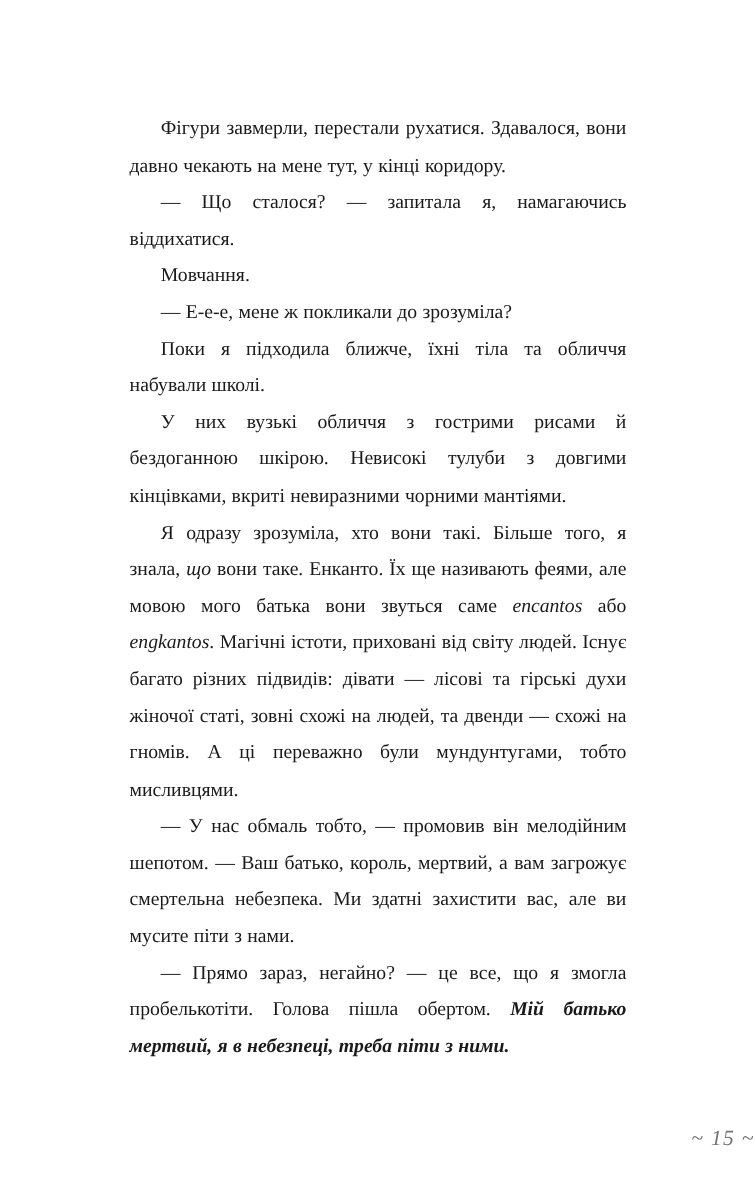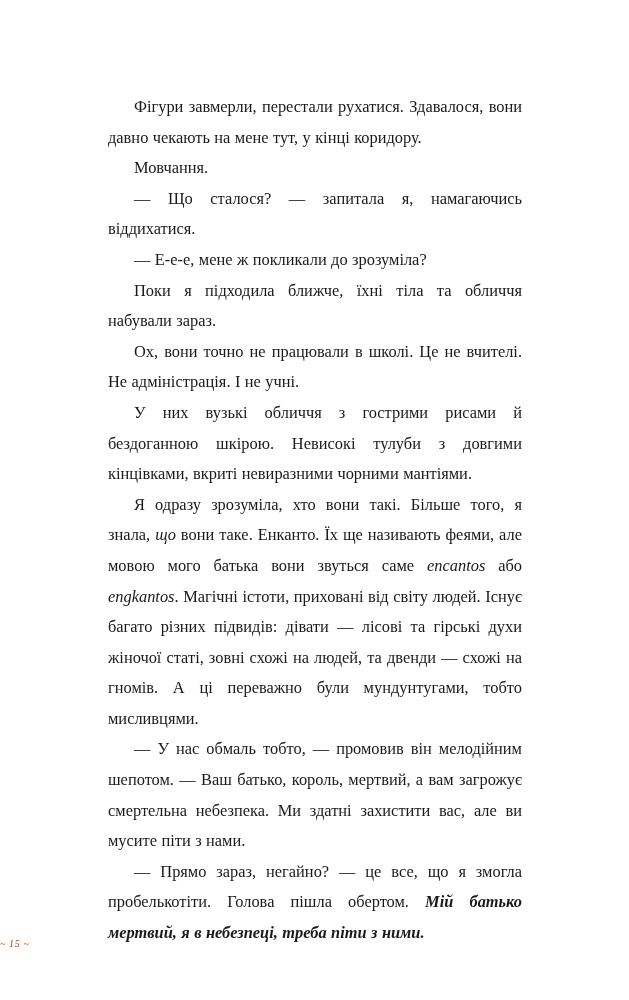--- a/index.html
+++ b/index.html
@@ -46,44 +46,43 @@
   }
   .bolditalic {
     font-style: italic;
     font-weight: bold;
   }
   .folio {
     position: absolute;
     left: 0;
     top: 938px;
     width: 629px;
-    text-align: left;
-    font-size: 10px;
+    text-align: right;
+    font-size: 18px;
     font-style: italic;
-    color: #c2410c;
+    color: #737373;
     letter-spacing: 0.06em;
   }
 </style>
 </head>
 <body>
 
 <div class="page">
   <div class="text-column">
 
     <p class="para">Фігури завмерли, перестали рухатися. Здавалося, вони давно чекають на мене тут, у кінці коридору.</p>
 
+    <p class="para">— Що сталося? — запитала я, намагаючись віддихатися.</p>
+
     <p class="para nohyphen">Мовчання.</p>
-
-    <p class="para">— Що сталося? — запитала я, намагаючись віддихатися.</p>
 
     <p class="para nohyphen">— Е-е-е, мене ж покликали до зрозуміла?</p>
 
-    <p class="para">Поки я підходила ближче, їхні тіла та обличчя набували зараз.</p>
+    <p class="para">Поки я підходила ближче, їхні тіла та обличчя набували школі.</p>
 
-    <p class="para">Ох, вони точно не працювали в школі. Це не вчителі. Не адміністрація. І не учні.</p>
 
     <p class="para">У них вузькі обличчя з гострими рисами й бездоганною шкірою. Невисокі тулуби з довгими кінцівками, вкриті невиразними чорними мантіями.</p>
 
     <p class="para">
       <span>Я одразу зрозуміла, хто вони такі. Більше того, я знала, </span><em>що</em><span> вони таке. Енканто. Їх ще називають феями, але мовою мого батька вони звуться саме </span><em>encantos</em><span> або </span><em>engkantos</em><span>. Магічні істоти, приховані від світу людей. Існує багато різних підвидів: дівати — лісові та гірські духи жіночої статі, зовні схожі на людей, та двенди — схожі на гномів. А ці переважно були мундунтугами, тобто мисливцями.</span>
     </p>
 
 
     <p class="para">— У нас обмаль тобто, — промовив він мелодійним шепотом. — Ваш батько, король, мертвий, а вам загрожує смертельна небезпека. Ми здатні захистити вас, але ви мусите піти з нами.</p>
 

